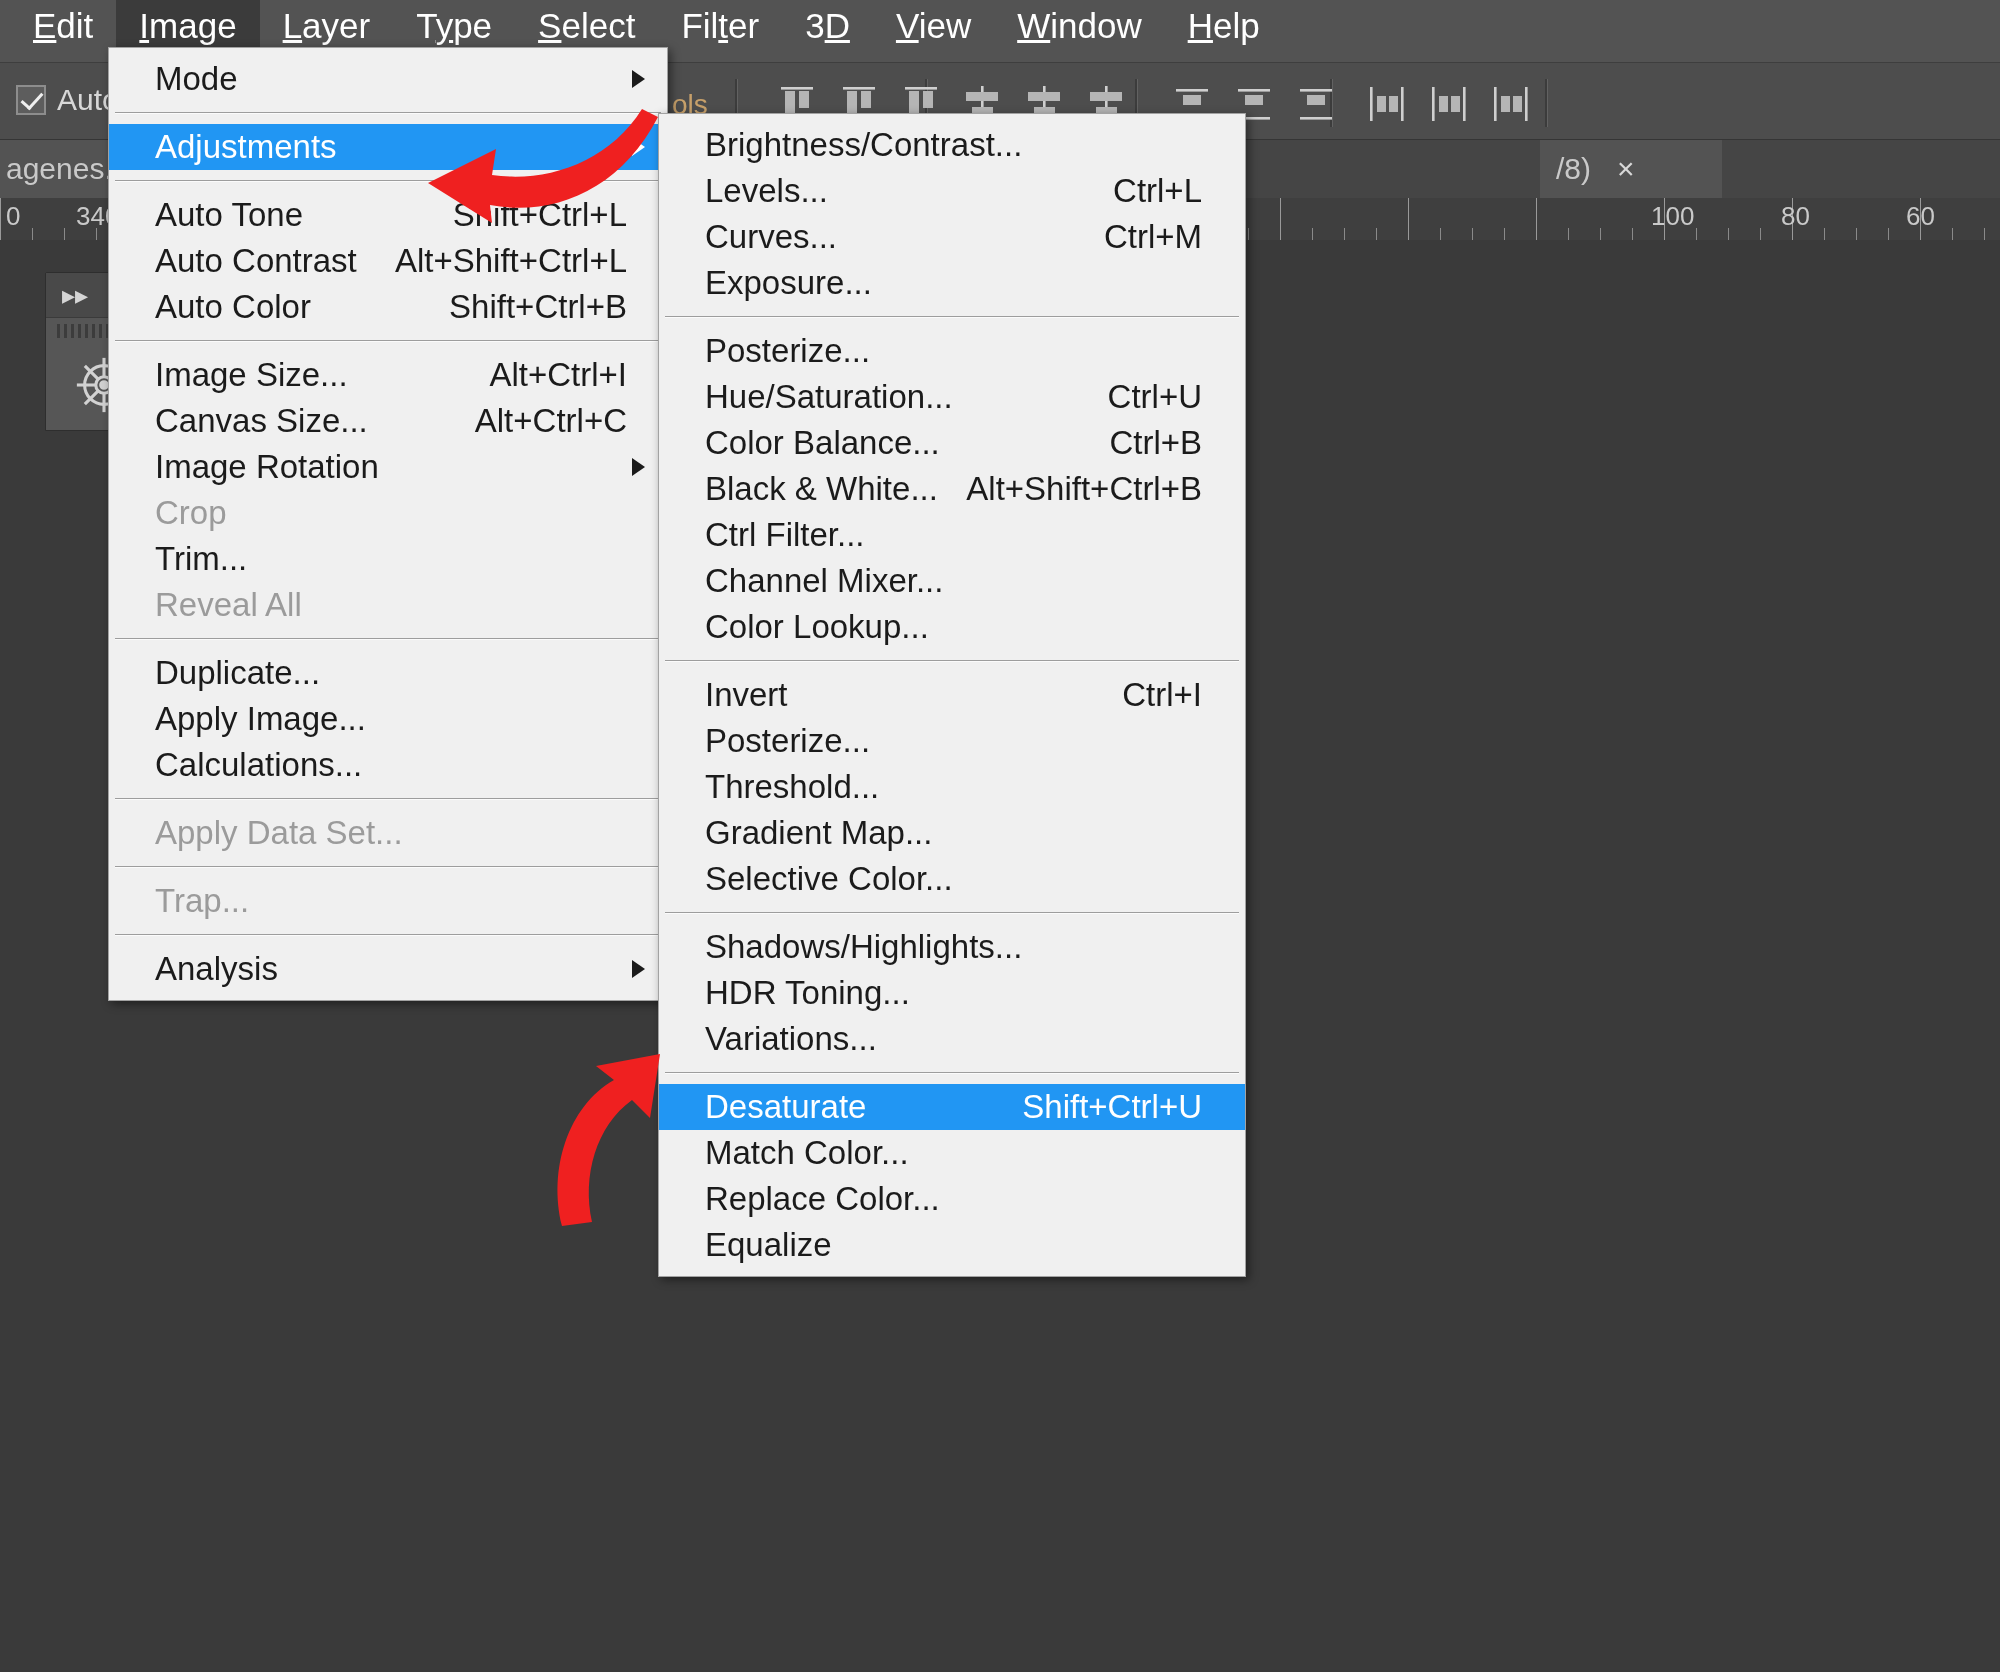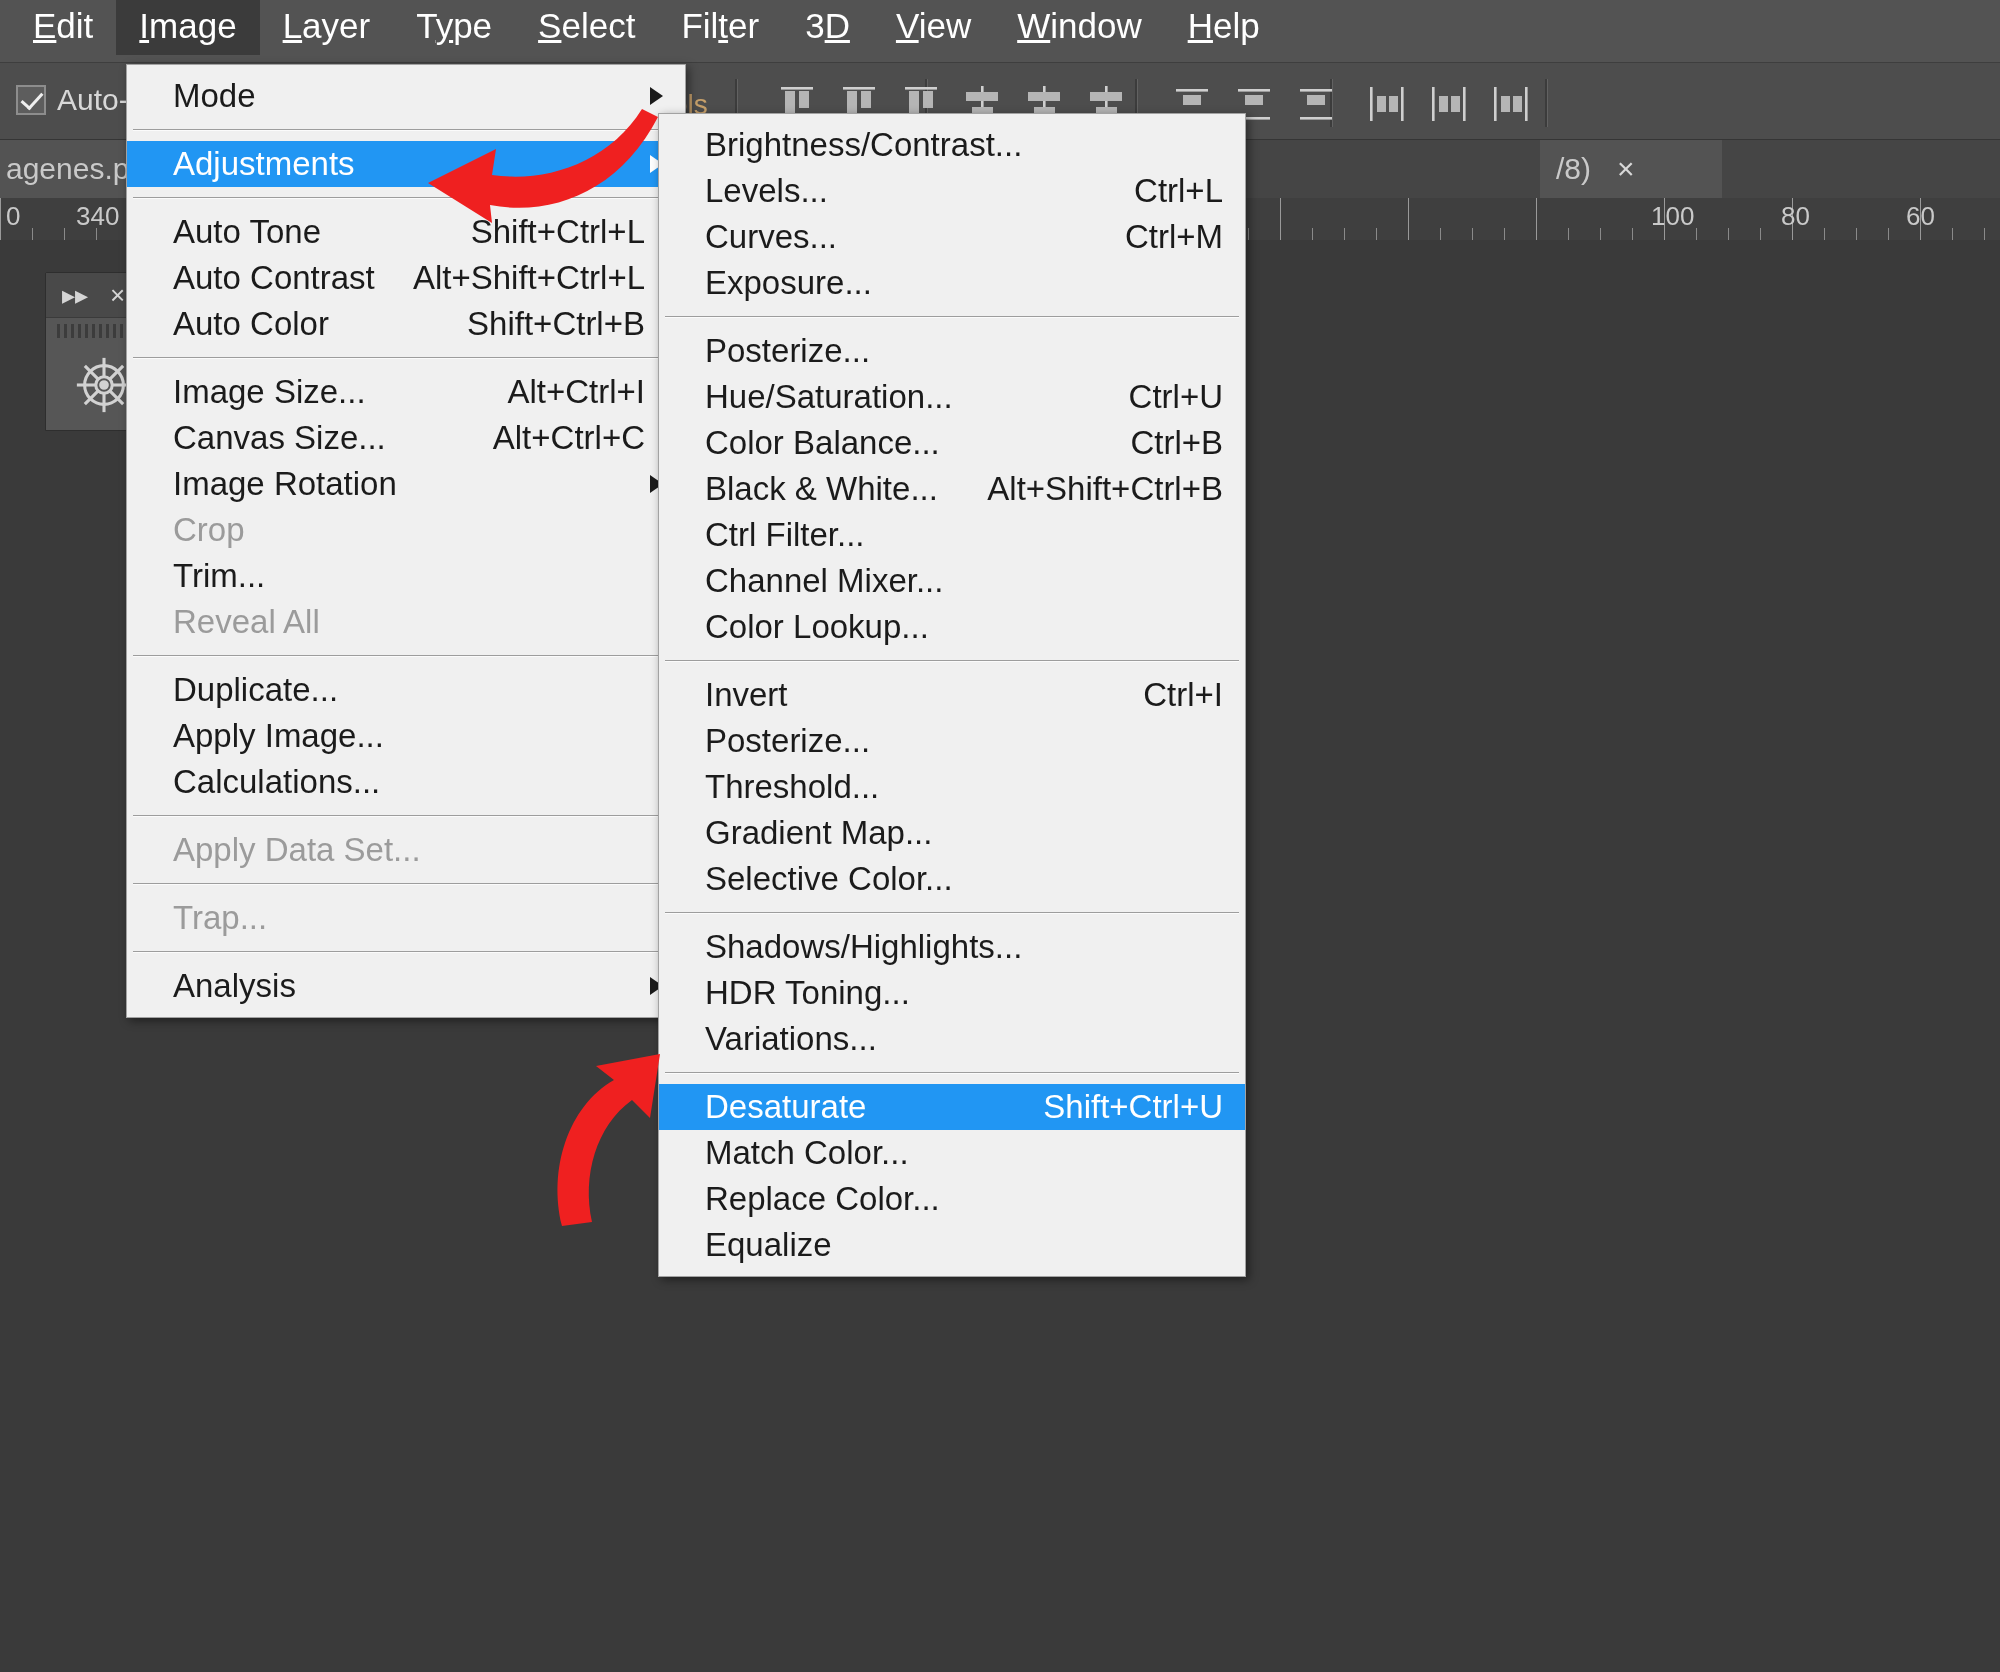--- a/index.html
+++ b/index.html
@@ -195,42 +195,42 @@
   }
 
   
   .menu {
     position: absolute;
     background: #f0f0f0;
     border: 1px solid #a2a2a2;
     box-shadow: 3px 3px 9px rgba(0,0,0,.45);
     box-sizing: border-box;
   }
-  #image-menu { left: 126px; top: 47px; width: 560px; margin-top: 17px; }
+  #image-menu { left: 108px; top: 47px; width: 560px; }
   #adjust-menu { left: 658px; top: 113px; width: 588px; }
 
   .mi {
     position: relative;
     display: flex;
     align-items: center;
     height: 46px;
     padding: 0 16px 0 46px;
     color: #1b1b1b;
     font-size: 33px;
     white-space: nowrap;
     box-sizing: border-box;
   }
   .mi .label { flex: none; }
   .mi .accel {
     position: absolute;
     right: 40px;
     color: #1b1b1b;
     font-size: 33px;
   }
-  #adjust-menu .mi .accel { right: 22px; text-align: center; }
+  #adjust-menu .mi .accel { right: 43px; text-align: center; }
   .mi.disabled .label, .mi.disabled .accel { color: #9b9b9b; }
   .mi.sel { background: #2196f3; }
   .mi.sel .label, .mi.sel .accel { color: #ffffff; }
   .mi .arrow {
     position: absolute;
     right: 22px;
     width: 0; height: 0;
     border-left: 13px solid #1b1b1b;
     border-top: 9px solid transparent;
     border-bottom: 9px solid transparent;

